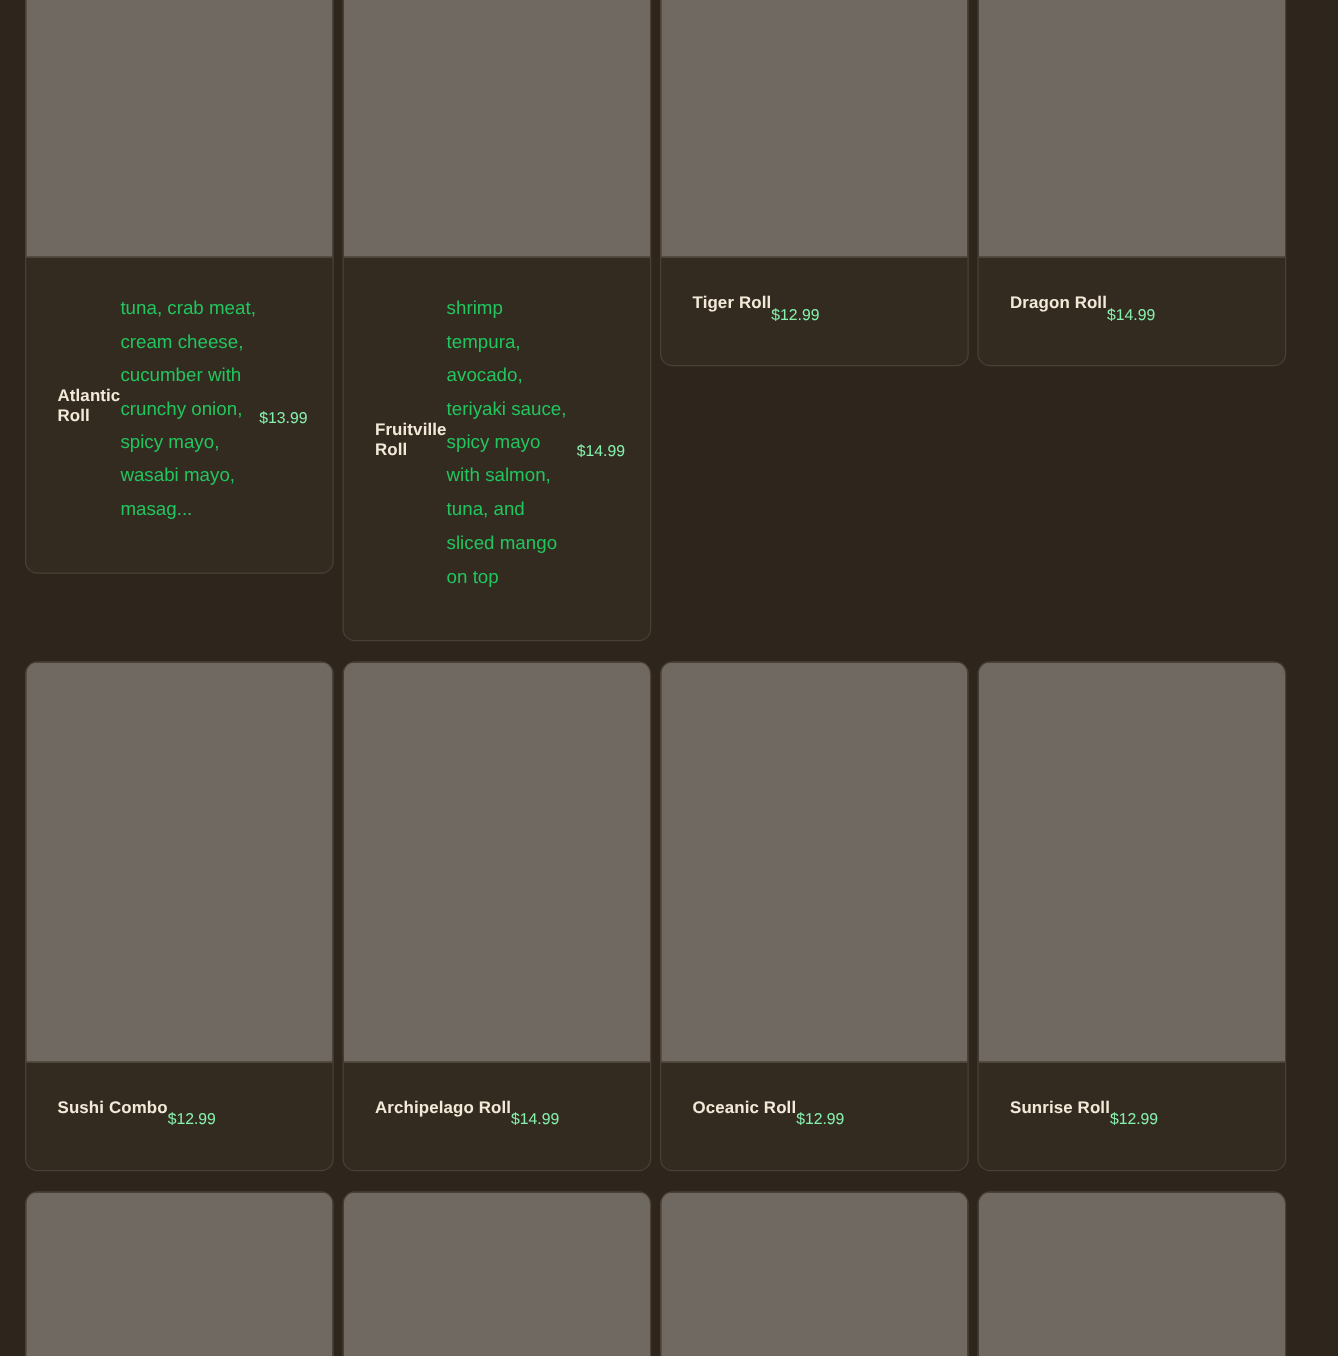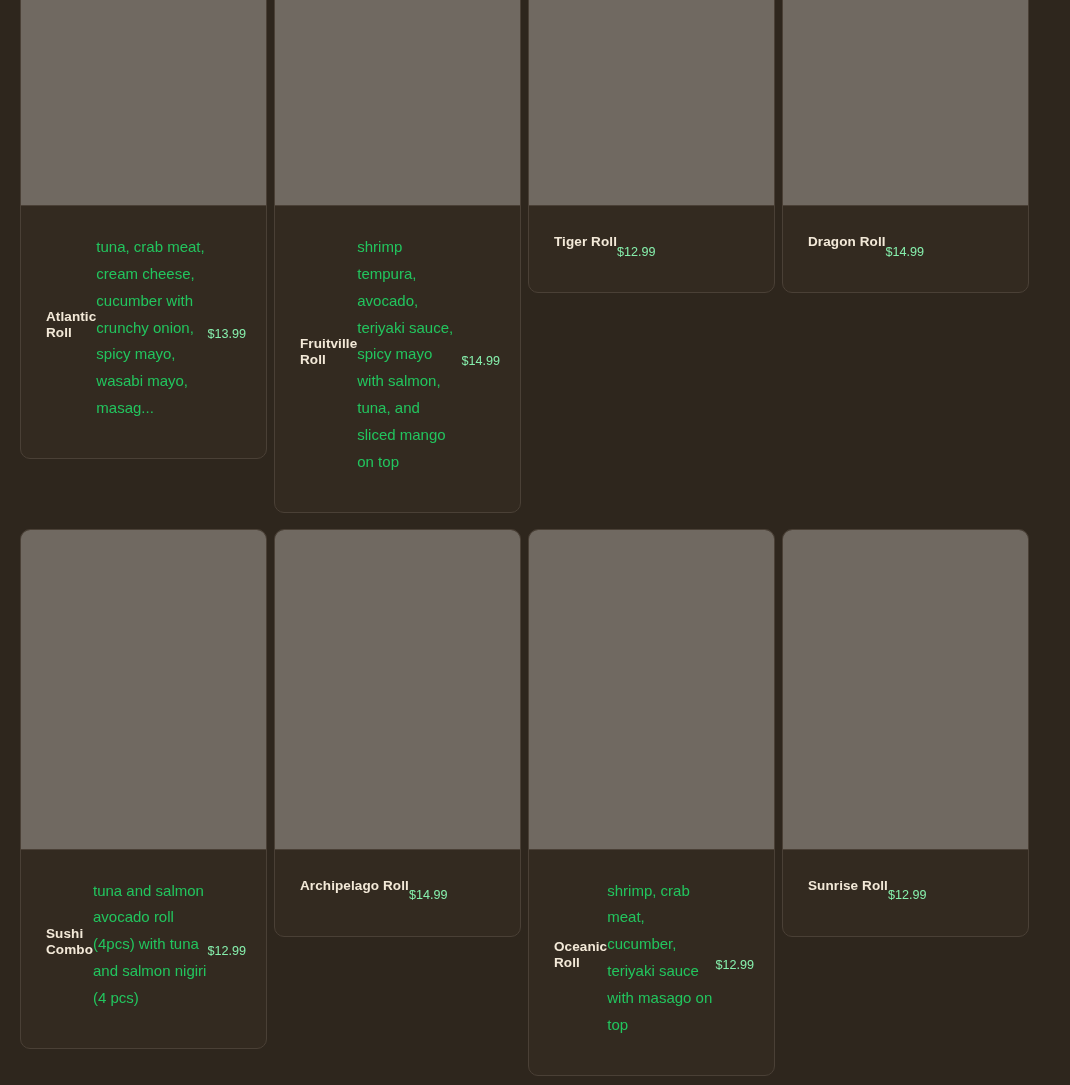--- a/index.html
+++ b/index.html
@@ -116,36 +116,34 @@
       <div class="card-media"></div>
       <div class="card-body">
         <div class="card-title">Dragon Roll</div>
         <div class="card-price">$14.99</div>
       </div>
     </div>
     <div class="card">
       <div class="card-media"></div>
       <div class="card-body">
         <div class="card-title">Sushi Combo</div>
-        <div class="card-desc">tuna and salmon avocado roll (4pcs) with tuna and salmon nigiri (4 pcs)</div>
         <div class="card-price">$12.99</div>
       </div>
     </div>
     <div class="card">
       <div class="card-media"></div>
       <div class="card-body">
         <div class="card-title">Archipelago Roll</div>
         <div class="card-price">$14.99</div>
       </div>
     </div>
     <div class="card">
       <div class="card-media"></div>
       <div class="card-body">
         <div class="card-title">Oceanic Roll</div>
-        <div class="card-desc">shrimp, crab meat, cucumber, teriyaki sauce with masago on top</div>
         <div class="card-price">$12.99</div>
       </div>
     </div>
     <div class="card">
       <div class="card-media"></div>
       <div class="card-body">
         <div class="card-title">Sunrise Roll</div>
         <div class="card-price">$12.99</div>
       </div>
     </div>

